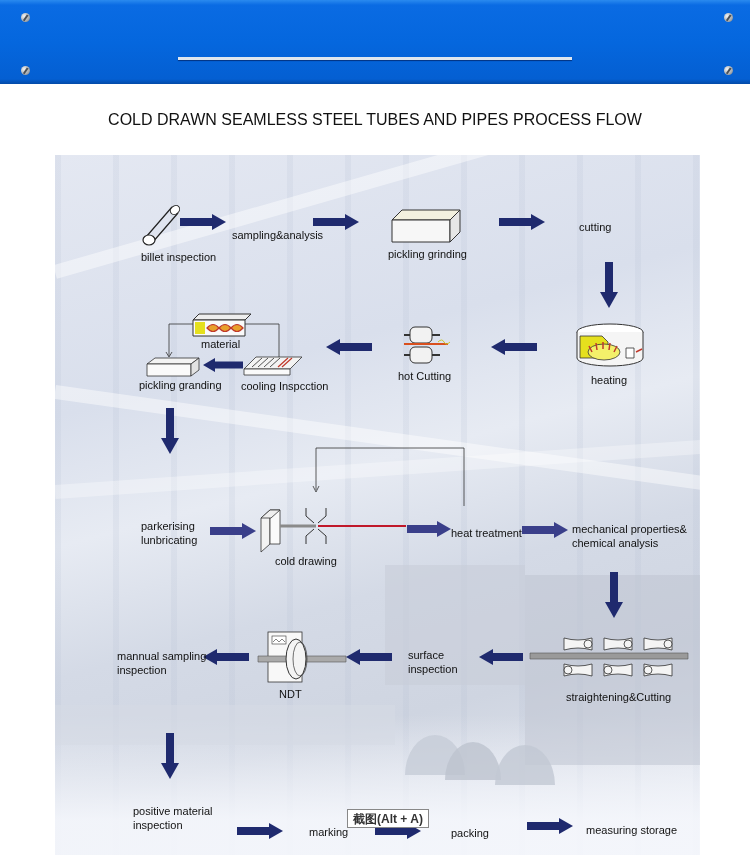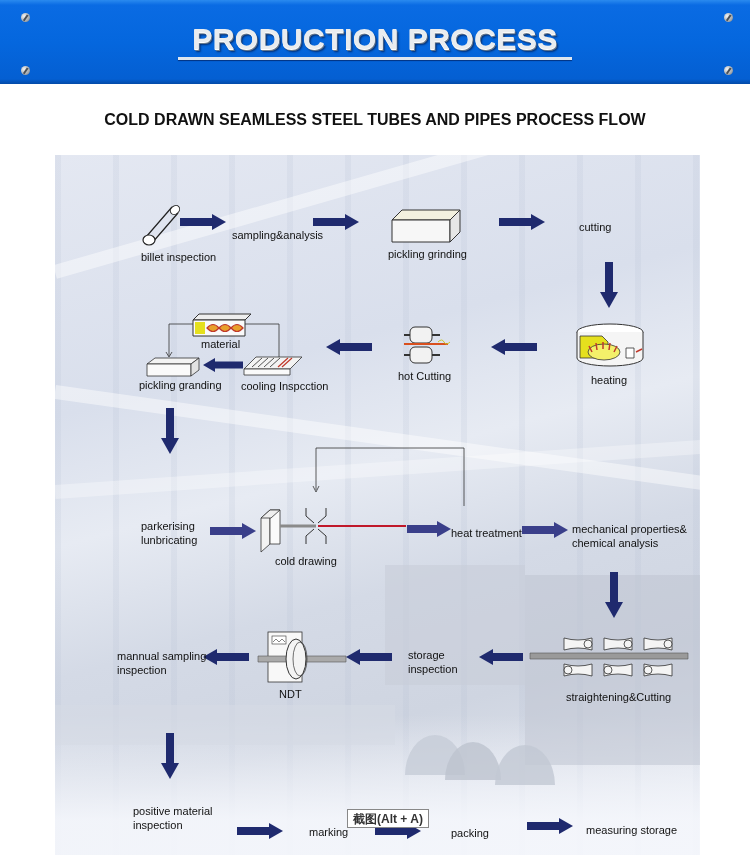--- a/index.html
+++ b/index.html
@@ -7,42 +7,41 @@
   .banner{position:absolute;left:0;top:0;width:750px;height:84px;
     background:linear-gradient(180deg,#2a8aef 0%,#0a6be3 6%,#0567de 50%,#045fd2 94%,#034aa8 100%);}
   .banner-title{position:absolute;left:0;right:0;top:22px;text-align:center;font-size:30px;font-weight:bold;
     letter-spacing:0.5px;color:#e9ecef;
     text-shadow:0 1px 0 #fff,1px 2px 0 #6a7a8c,2px 3px 2px rgba(0,0,30,.55);}
   .banner-underline{position:absolute;left:178px;width:394px;top:57px;height:3px;background:#dfe6ee;
     box-shadow:0 1px 1px rgba(0,0,40,.5);}
   .screw{position:absolute;width:9px;height:9px;border-radius:50%;
     background:radial-gradient(circle at 35% 35%,#f4f4f4,#9aa0a6 70%,#5d6268);}
   .screw:after{content:"";position:absolute;left:1px;top:4px;width:7px;height:1.5px;background:#4a4f55;transform:rotate(-55deg);}
-  .subtitle{position:absolute;left:0;right:0;top:111px;text-align:center;font-size:16px;font-weight:bold;color:#111;}
+  .subtitle{position:absolute;left:0;right:0;top:111px;text-align:center;font-size:16px;font-weight:normal;color:#111;}
   .panel{position:absolute;left:55px;top:155px;width:645px;height:700px;overflow:hidden;
     background:
       linear-gradient(180deg,rgba(255,255,255,0) 0%,rgba(255,255,255,0) 80%,rgba(245,247,252,.9) 95%),
       repeating-linear-gradient(90deg,rgba(180,190,210,.18) 0 6px,rgba(0,0,0,0) 6px 58px),
       linear-gradient(165deg,#e4e8f2 0%,#d9dfec 30%,#e7ebf3 45%,#d4dae6 60%,#cfd5e1 75%,#e9ecf3 100%);}
   .beam{position:absolute;height:14px;background:rgba(255,255,255,.45);transform-origin:left center;}
   .lbl{position:absolute;font-size:11px;color:#111;line-height:14px;white-space:nowrap;}
   .arr{position:absolute;}
   svg{display:block;}
   .tooltip{position:absolute;left:347px;top:809px;width:82px;height:19px;background:#fff;border:1px solid #888;
     font-size:12px;color:#333;line-height:19px;text-align:center;box-sizing:border-box;font-weight:bold;}
 </style>
 </head>
 <body>
 
 <div class="banner">
   <div class="screw" style="left:21px;top:13px"></div>
   <div class="screw" style="left:21px;top:66px"></div>
   <div class="screw" style="left:724px;top:13px"></div>
   <div class="screw" style="left:724px;top:66px"></div>
-  <div class="banner-title">PRODUCTION PROCESS</div>
   <div class="banner-underline"></div>
 </div>
 
 <div class="subtitle">COLD DRAWN SEAMLESS STEEL TUBES AND PIPES PROCESS FLOW</div>
 
 <div class="panel">
   <div class="beam" style="left:0;top:110px;width:700px;transform:rotate(-16deg)"></div>
   <div class="beam" style="left:0;top:230px;width:700px;transform:rotate(8deg)"></div>
   <div class="beam" style="left:0;top:330px;width:700px;transform:rotate(-4deg);opacity:.7"></div>
 
@@ -203,21 +202,21 @@
       <circle cx="80" cy="34" r="4"></circle>
     <path d="M116 28 q14 4 28 0 v12 q-14 -4 -28 0 z"></path>
       <circle cx="120" cy="34" r="4"></circle>
   </g>
 </svg>
 <div class="lbl" style="left:566px;top:690px">straightening&amp;Cutting</div>
 
 <svg class="arr" style="left:479px;top:649px" width="44" height="16">
     <path d="M44 4 H14 V0 L0 8 L14 16 V12 H44 Z" fill="#1f2a6e"></path>
   </svg>
-<div class="lbl" style="left:408px;top:648px">storage</div>
+<div class="lbl" style="left:408px;top:648px">surface</div>
 <div class="lbl" style="left:408px;top:662px">inspection</div>
 
 <svg class="arr" style="left:346px;top:649px" width="46" height="16">
     <path d="M46 4 H14 V0 L0 8 L14 16 V12 H46 Z" fill="#1f2a6e"></path>
   </svg>
 
 <svg class="arr" style="left:256px;top:630px" width="92" height="56">
   <rect x="12" y="2" width="34" height="50" fill="#f8f8f8" stroke="#333" stroke-width=".8"></rect>
   <rect x="16" y="6" width="14" height="8" fill="#fff" stroke="#333" stroke-width=".6"></rect>
   <path d="M17 12 l3 -3 l3 3 l3 -3 l3 3" stroke="#333" fill="none" stroke-width=".6"></path>

